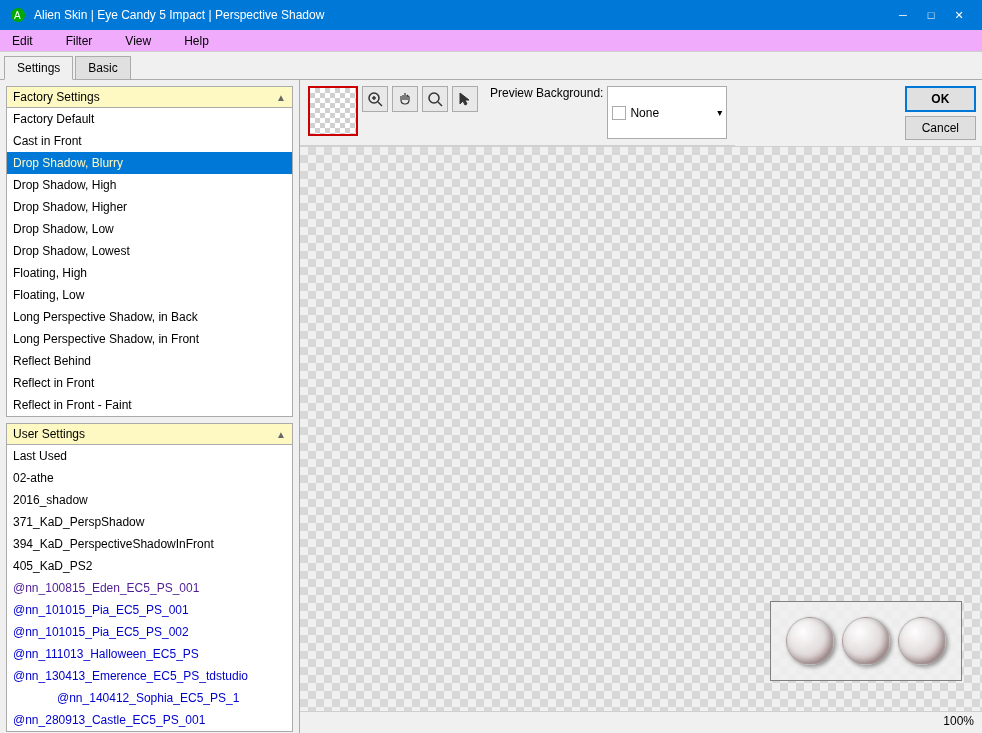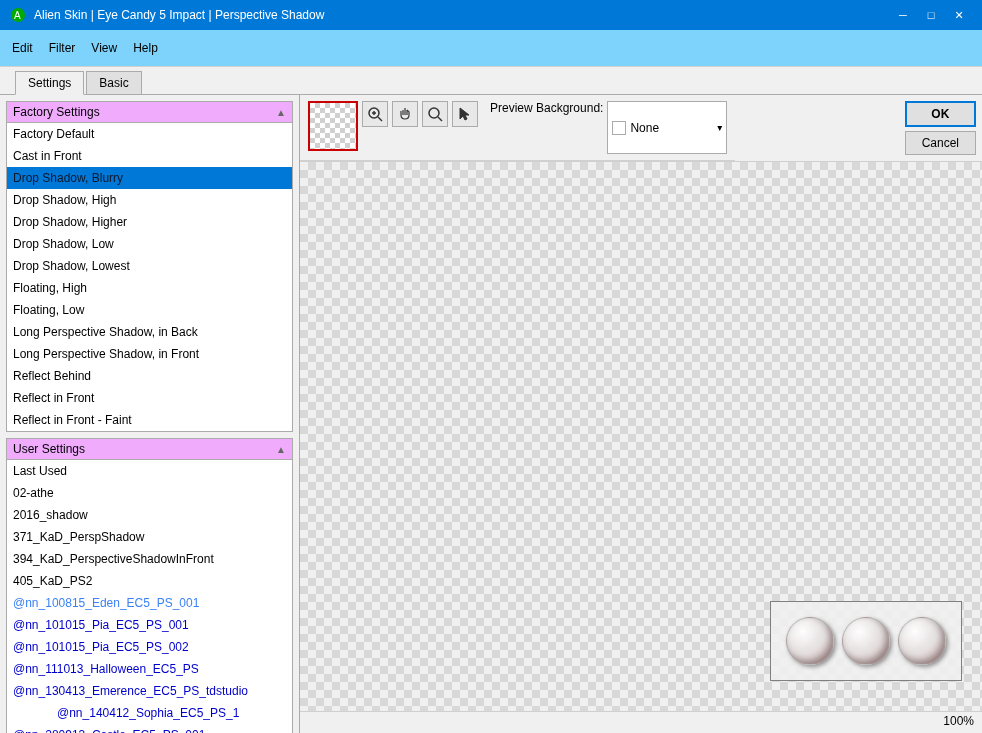--- a/index.html
+++ b/index.html
@@ -46,39 +46,39 @@
       border: none;
       color: white;
       cursor: pointer;
       display: flex;
       align-items: center;
       justify-content: center;
       font-size: 11px;
     }
 
     .menu-bar {
-      background: #7dd3fc;
+      background: #f0abfc;
       border-bottom: 1px solid #d0d0d0;
-      padding: 18px 4px;
-      display: flex;
-      gap: 0;
+      padding: 10px 4px;
+      display: flex;
+      gap: 17px;
       height: 22px;
       align-items: center;
       flex-shrink: 0;
     }
     .menu-item {
       padding: 2px 8px;
       cursor: pointer;
       font-size: 12px;
     }
 
     .tabs-bar {
       background: #f0f0f0;
       display: flex;
-      padding: 4px 4px 0 15px;
+      padding: 4px 4px 0 4px;
       border-bottom: 1px solid #ababab;
       flex-shrink: 0;
     }
     .tab {
       padding: 4px 12px;
       cursor: pointer;
       border: 1px solid #ababab;
       background: #e0e0e0;
       font-size: 12px;
       margin-right: 2px;
@@ -109,21 +109,21 @@
     }
 
     .list-section {
       display: flex;
       flex-direction: column;
       flex: 1;
       border: 1px solid #ababab;
       background: white;
     }
     .list-header {
-      background: #f0abfc;
+      background: #fef9c3;
       padding: 3px 6px;
       font-size: 12px;
       border-bottom: 1px solid #ababab;
       display: flex;
       justify-content: space-between;
       align-items: center;
     }
     .list-scroll {
       overflow-y: auto;
       flex: 1;
@@ -133,21 +133,21 @@
     .list-scroll::-webkit-scrollbar-thumb { background: #c0c0c0; border: 1px solid #a0a0a0; }
 
     .list-item {
       padding: 2px 6px;
       cursor: pointer;
       font-size: 12px;
       line-height: 18px;
     }
     .list-item.selected {
       background: #0078d7;
-      color: #0f172a;
+      color: #fef9c3;
     }
 
     .right-panel {
       flex: 1;
       display: flex;
       flex-direction: column;
       background: #f0f0f0;
     }
 
     .preview-toolbar {
@@ -366,21 +366,21 @@
         <span>User Settings</span>
         <span style="font-size:10px; color:#666;">▲</span>
       </div>
       <div class="list-scroll">
         <div class="list-item">Last Used</div>
         <div class="list-item">02-athe</div>
         <div class="list-item">2016_shadow</div>
         <div class="list-item">371_KaD_PerspShadow</div>
         <div class="list-item">394_KaD_PerspectiveShadowInFront</div>
         <div class="list-item">405_KaD_PS2</div>
-        <div class="list-item" style="color:#3b82f6;">@nn_100815_Eden_EC5_PS_001</div>
+        <div class="list-item" style="color:#4c1d95;">@nn_100815_Eden_EC5_PS_001</div>
         <div class="list-item" style="color:#0000cc;">@nn_101015_Pia_EC5_PS_001</div>
         <div class="list-item" style="color:#0000cc;">@nn_101015_Pia_EC5_PS_002</div>
         <div class="list-item" style="color:#0000cc;">@nn_111013_Halloween_EC5_PS</div>
         <div class="list-item" style="color:#0000cc;">@nn_130413_Emerence_EC5_PS_tdstudio</div>
         <div class="list-item" style="color:#0000cc;margin-left:44px;">@nn_140412_Sophia_EC5_PS_1</div>
         <div class="list-item" style="color:#0000cc;">@nn_280913_Castle_EC5_PS_001</div>
 
       </div>
     </div>
 

